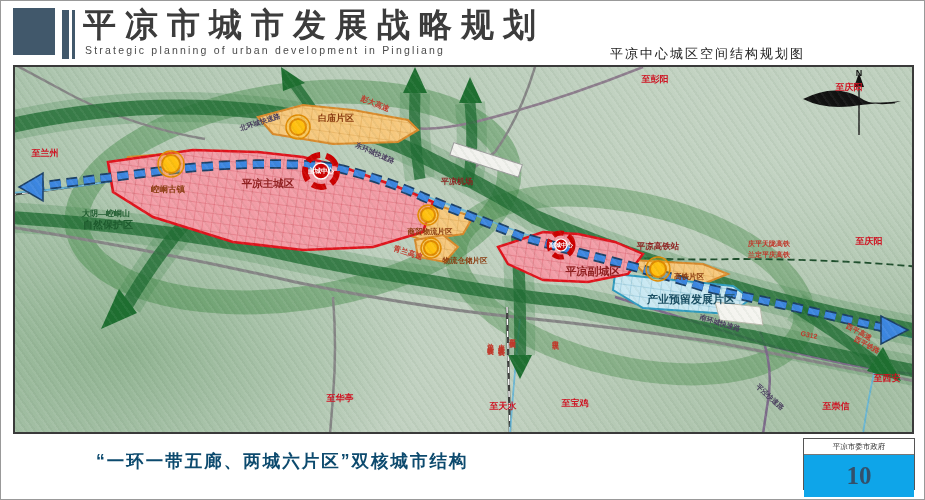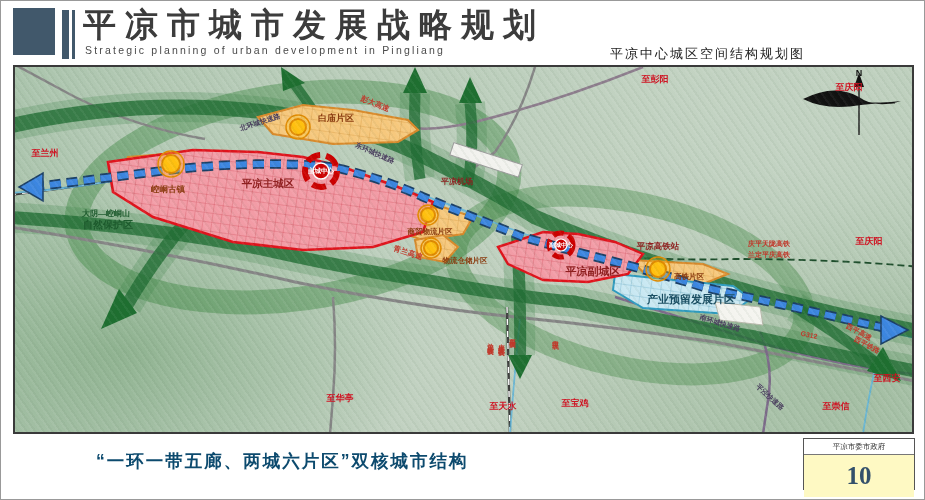--- a/index.html
+++ b/index.html
@@ -34,21 +34,21 @@
   .ring{color:#4a3f5e;font-size:7.5px;font-weight:bold;}
   .zone{color:#8e1f1f;font-weight:bold;}
   .town{color:#8a3c10;font-size:7.5px;font-weight:bold;}
   .vert{writing-mode:vertical-rl;text-orientation:upright;letter-spacing:1px;}
   
   #footer{position:absolute;left:0;top:433px;width:925px;height:67px;background:#fff;}
   .caption{position:absolute;left:95px;top:15px;font-size:17.5px;font-weight:bold;color:#0c4a6e;letter-spacing:2px;}
   .pagebox{position:absolute;right:11px;top:4px;width:112px;height:52px;border:1px solid #555;box-sizing:border-box;}
   .org{display:block;height:15px;line-height:15px;text-align:center;font-size:7.5px;color:#333;
        border-bottom:1px solid #777;background:#fff;}
-  .pagenum{display:block;height:42px;line-height:42px;text-align:center;background:#fef9c3;
+  .pagenum{display:block;height:42px;line-height:42px;text-align:center;background:#0ea5e9;
        font-family:"Liberation Serif","DejaVu Serif",serif;font-size:25px;font-weight:bold;color:#33506b;}
 </style>
 </head>
 <body>
 
 <div id="sheet">
 
   <div id="header">
     <div class="logo-sq"></div>
     <div class="logo-bar1"></div>

